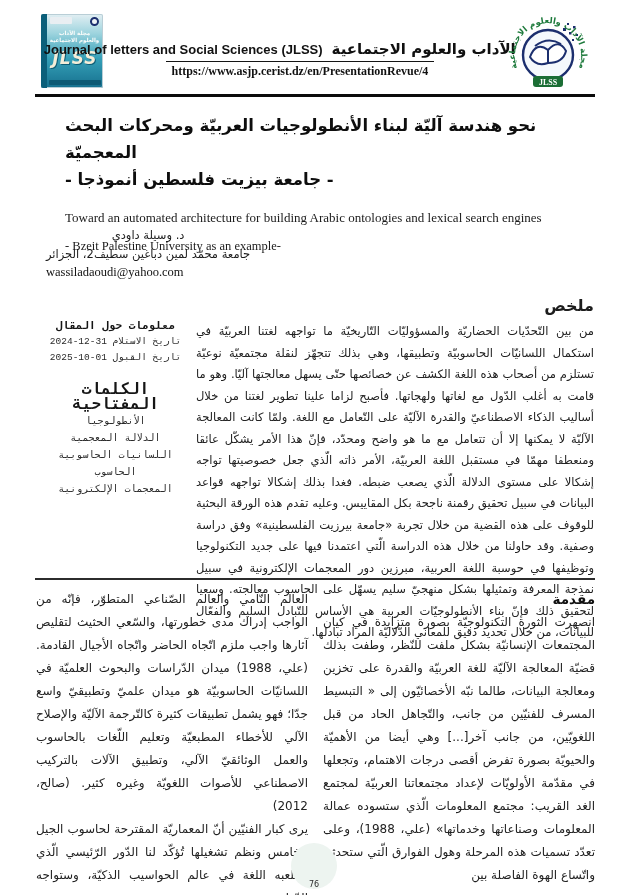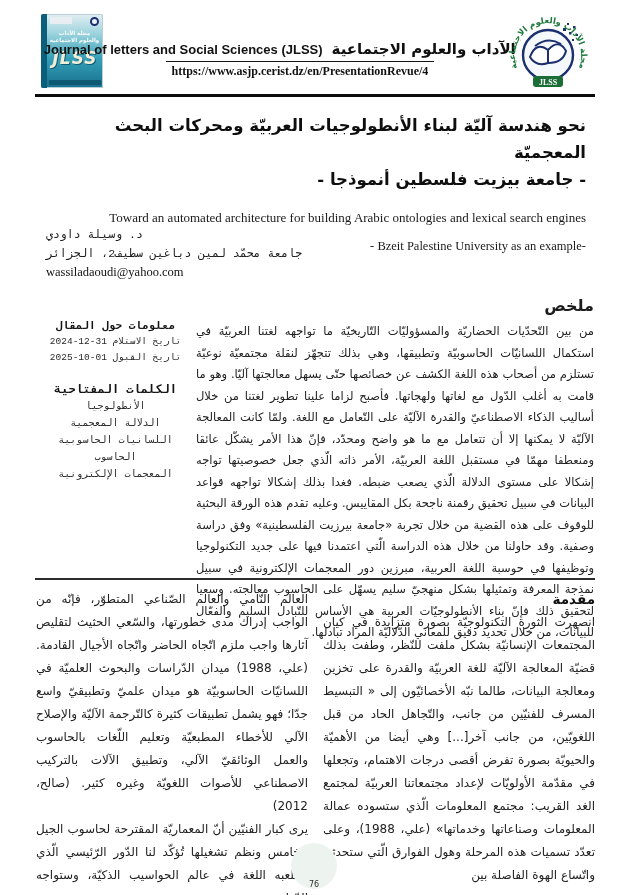--- a/index.html
+++ b/index.html
@@ -27,40 +27,40 @@
   .jn-en{font-family:Liberation Sans, sans-serif;font-weight:bold;font-size:13px;color:#111;}
   .jn-ar{font-size:15px;font-weight:bold;color:#101010;direction:rtl;}
   .url-wrap{display:inline-block;margin-top:3px;border-top:1.6px solid #141414;padding:2px 6px 0 6px;
             font-family:"Liberation Serif",serif;font-weight:bold;font-size:12px;color:#111;}
 
   .logo{position:absolute;right:4px;top:-2px;width:86px;height:86px;}
 
   .hdr-rule{position:absolute;top:94px;left:35px;width:560px;height:3px;background:#0b0b0b;}
 
   
-  .title-block{position:absolute;top:112px;left:58px;width:528px;text-align:right;}
+  .title-block{position:absolute;top:112px;left:65px;width:528px;text-align:left;}
   .t-ar{font-weight:bold;font-size:16.5px;line-height:27px;direction:rtl;color:#0e0e0e;}
   .t-en1{margin-top:17px;font-family:"Liberation Serif",serif;font-size:13px;color:#1a1a1a;}
   .t-en2{margin-top:13px;font-family:"Liberation Serif",serif;font-size:12.5px;color:#1a1a1a;}
 
   
   .author{position:absolute;top:226px;left:46px;text-align:left;line-height:18.5px;}
-  .a-ar{font-size:11.5px;direction:rtl;display:block;text-align:left;font-family:Liberation Mono, monospace;}
+  .a-ar{font-size:11.5px;direction:rtl;display:block;text-align:center;}
   .a-en{font-family:"Liberation Serif",serif;font-size:13px;display:block;}
   .a-mail{font-family:"Liberation Serif",serif;font-size:12.5px;display:block;color:#111;}
 
   
   .mid{position:absolute;top:294px;left:45px;width:549px;direction:rtl;display:flex;gap:10px;}
   .abs-col{width:398px;}
   .abs-head{font-weight:bold;font-size:16px;line-height:24px;}
   .abs-text{margin-top:3px;font-size:11.5px;line-height:21.5px;text-align:justify;color:#222;}
   .meta-col{width:141px;padding-top:25px;text-align:center;color:#2a2a2a;font-family:Liberation Mono, monospace;}
   .meta-head{font-weight:bold;font-size:11px;line-height:15px;color:#151515;}
   .meta-line{font-size:9.5px;line-height:16px;}
-  .kw-head{font-weight:bold;font-size:12px;line-height:15px;margin-top:17px;color:#151515;}
+  .kw-head{font-weight:bold;font-size:16px;line-height:15px;margin-top:17px;color:#151515;}
   .kw{font-size:10px;line-height:17px;}
 
   .div2{position:absolute;top:578px;left:35px;width:560px;height:1.8px;background:#2c2c2c;}
 
   
   .cols{position:absolute;top:588px;left:35px;width:560px;direction:rtl;display:flex;gap:15px;}
   .col{width:272px;font-size:12px;line-height:23px;text-align:justify;color:#222;}
   .intro-head{font-weight:bold;font-size:13.5px;line-height:23px;color:#101010;}
   .col p{margin:0;}
   .col p + p{margin-top:0px;}

